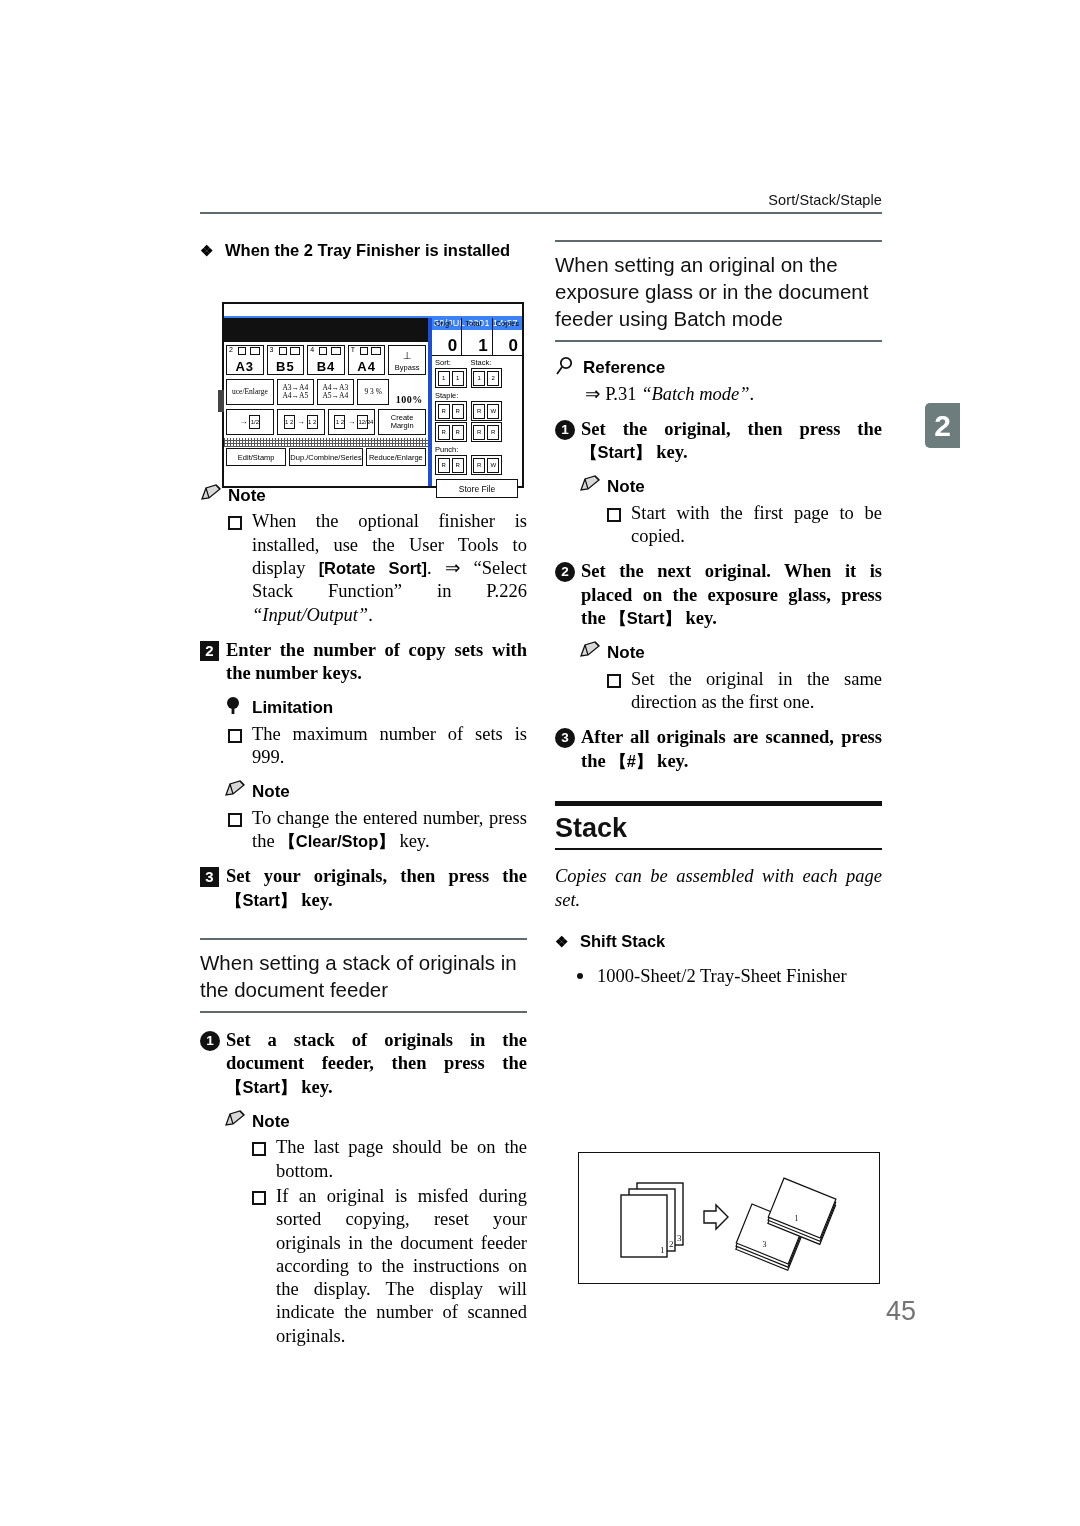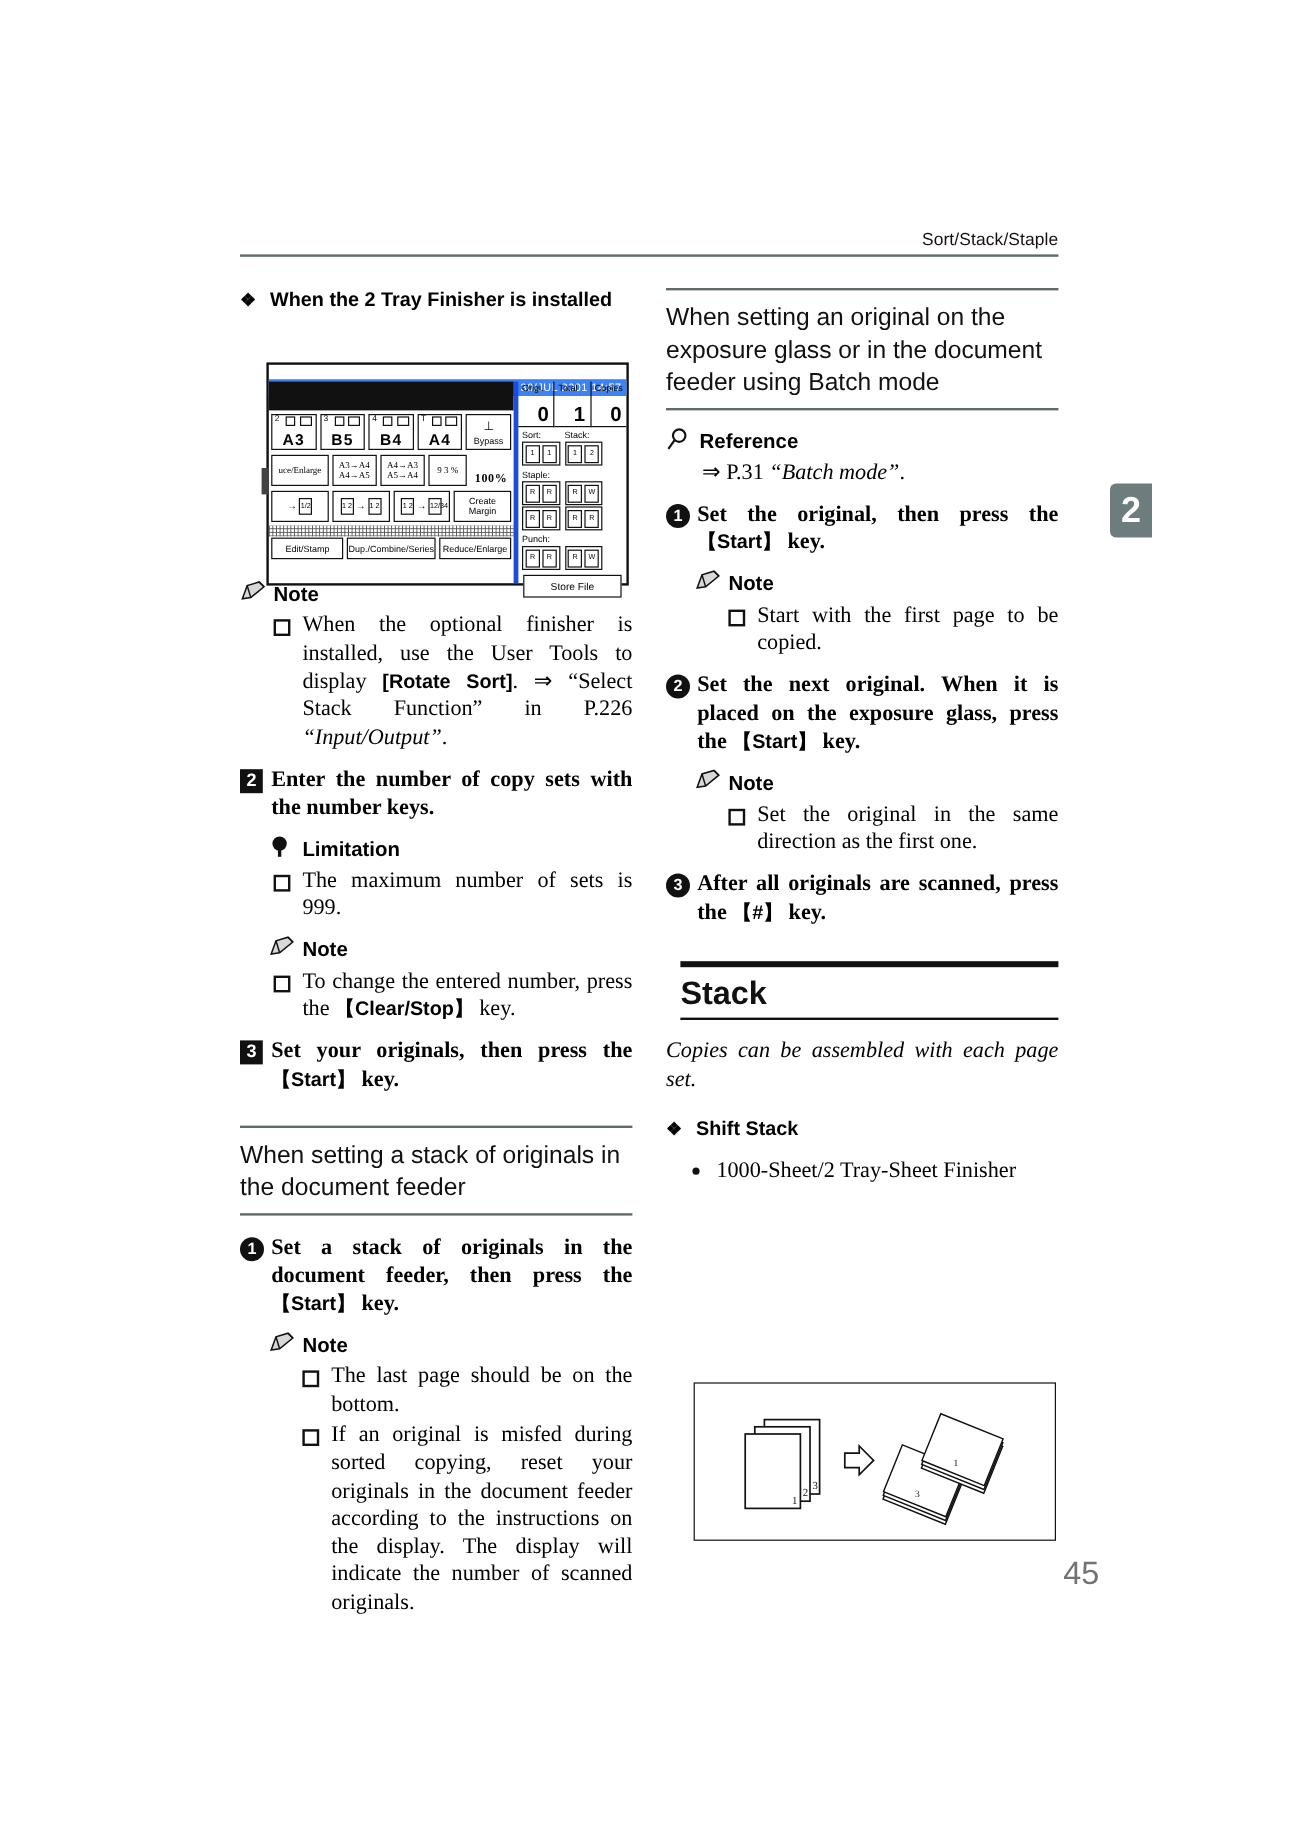--- a/index.html
+++ b/index.html
@@ -34,21 +34,21 @@
   .dia-head .dia{position:absolute;left:0;top:1px;font-size:15px;}
 
   
   .sec{margin:26px 0 16px 0;}
   .sec .rule-top{height:2px;background:#5f6b6b;margin-bottom:9px;}
   .sec .rule-bot{height:2px;background:#5f6b6b;margin-top:8px;}
   .sec .sec-t{font-family:"Liberation Sans",sans-serif;font-size:20.5px;
               line-height:1.32;color:#111;}
 
   
-  .bighead{margin:28px 0 14px 12px;}
+  .bighead{margin:28px 0 14px 0;}
   .bighead .rb-top{height:5px;background:#111;margin-bottom:7px;}
   .bighead .rb-bot{height:2.5px;background:#111;margin-top:4px;}
   .bighead .bh-t{font-family:"Liberation Sans",sans-serif;font-weight:bold;
                  font-size:27px;line-height:1.15;color:#111;}
 
   
   .step{position:relative;padding-left:26px;margin:12px 0 0 0;
         font-family:"Liberation Serif",serif;font-weight:bold;
         font-size:18.5px;line-height:1.26;text-align:justify;}
   .step .bdg{position:absolute;left:0;top:2px;width:19px;height:20px;

